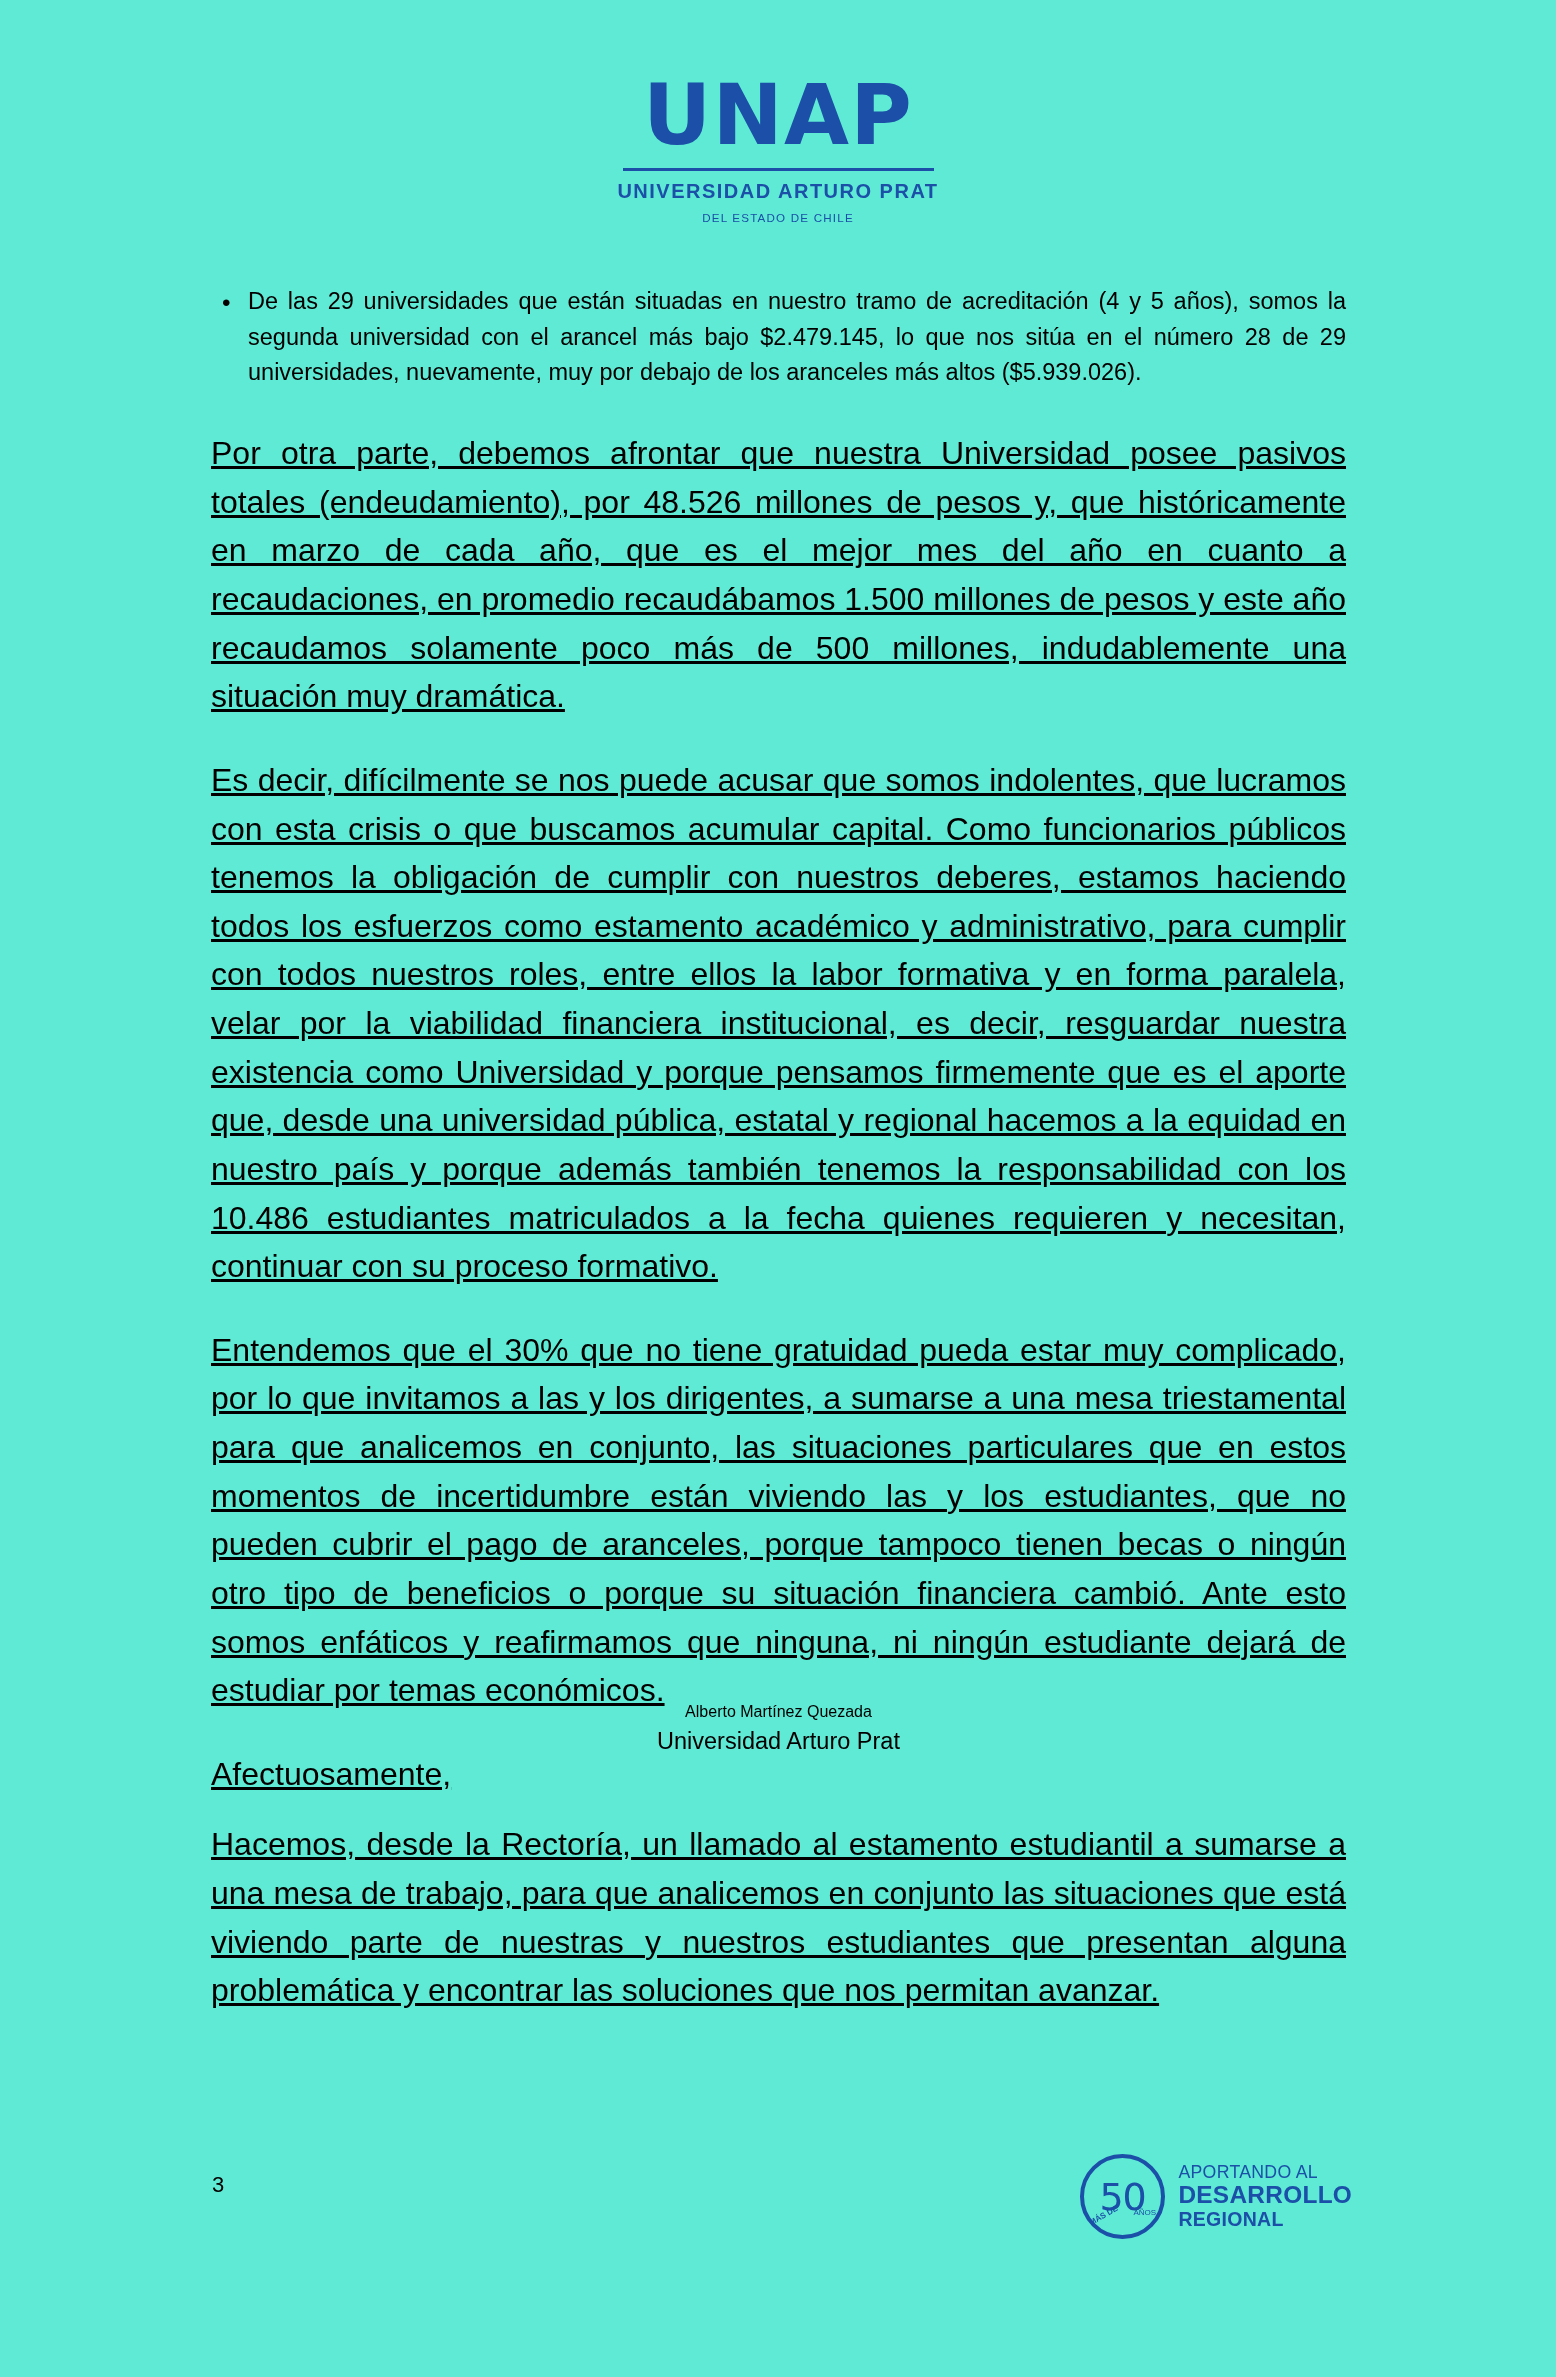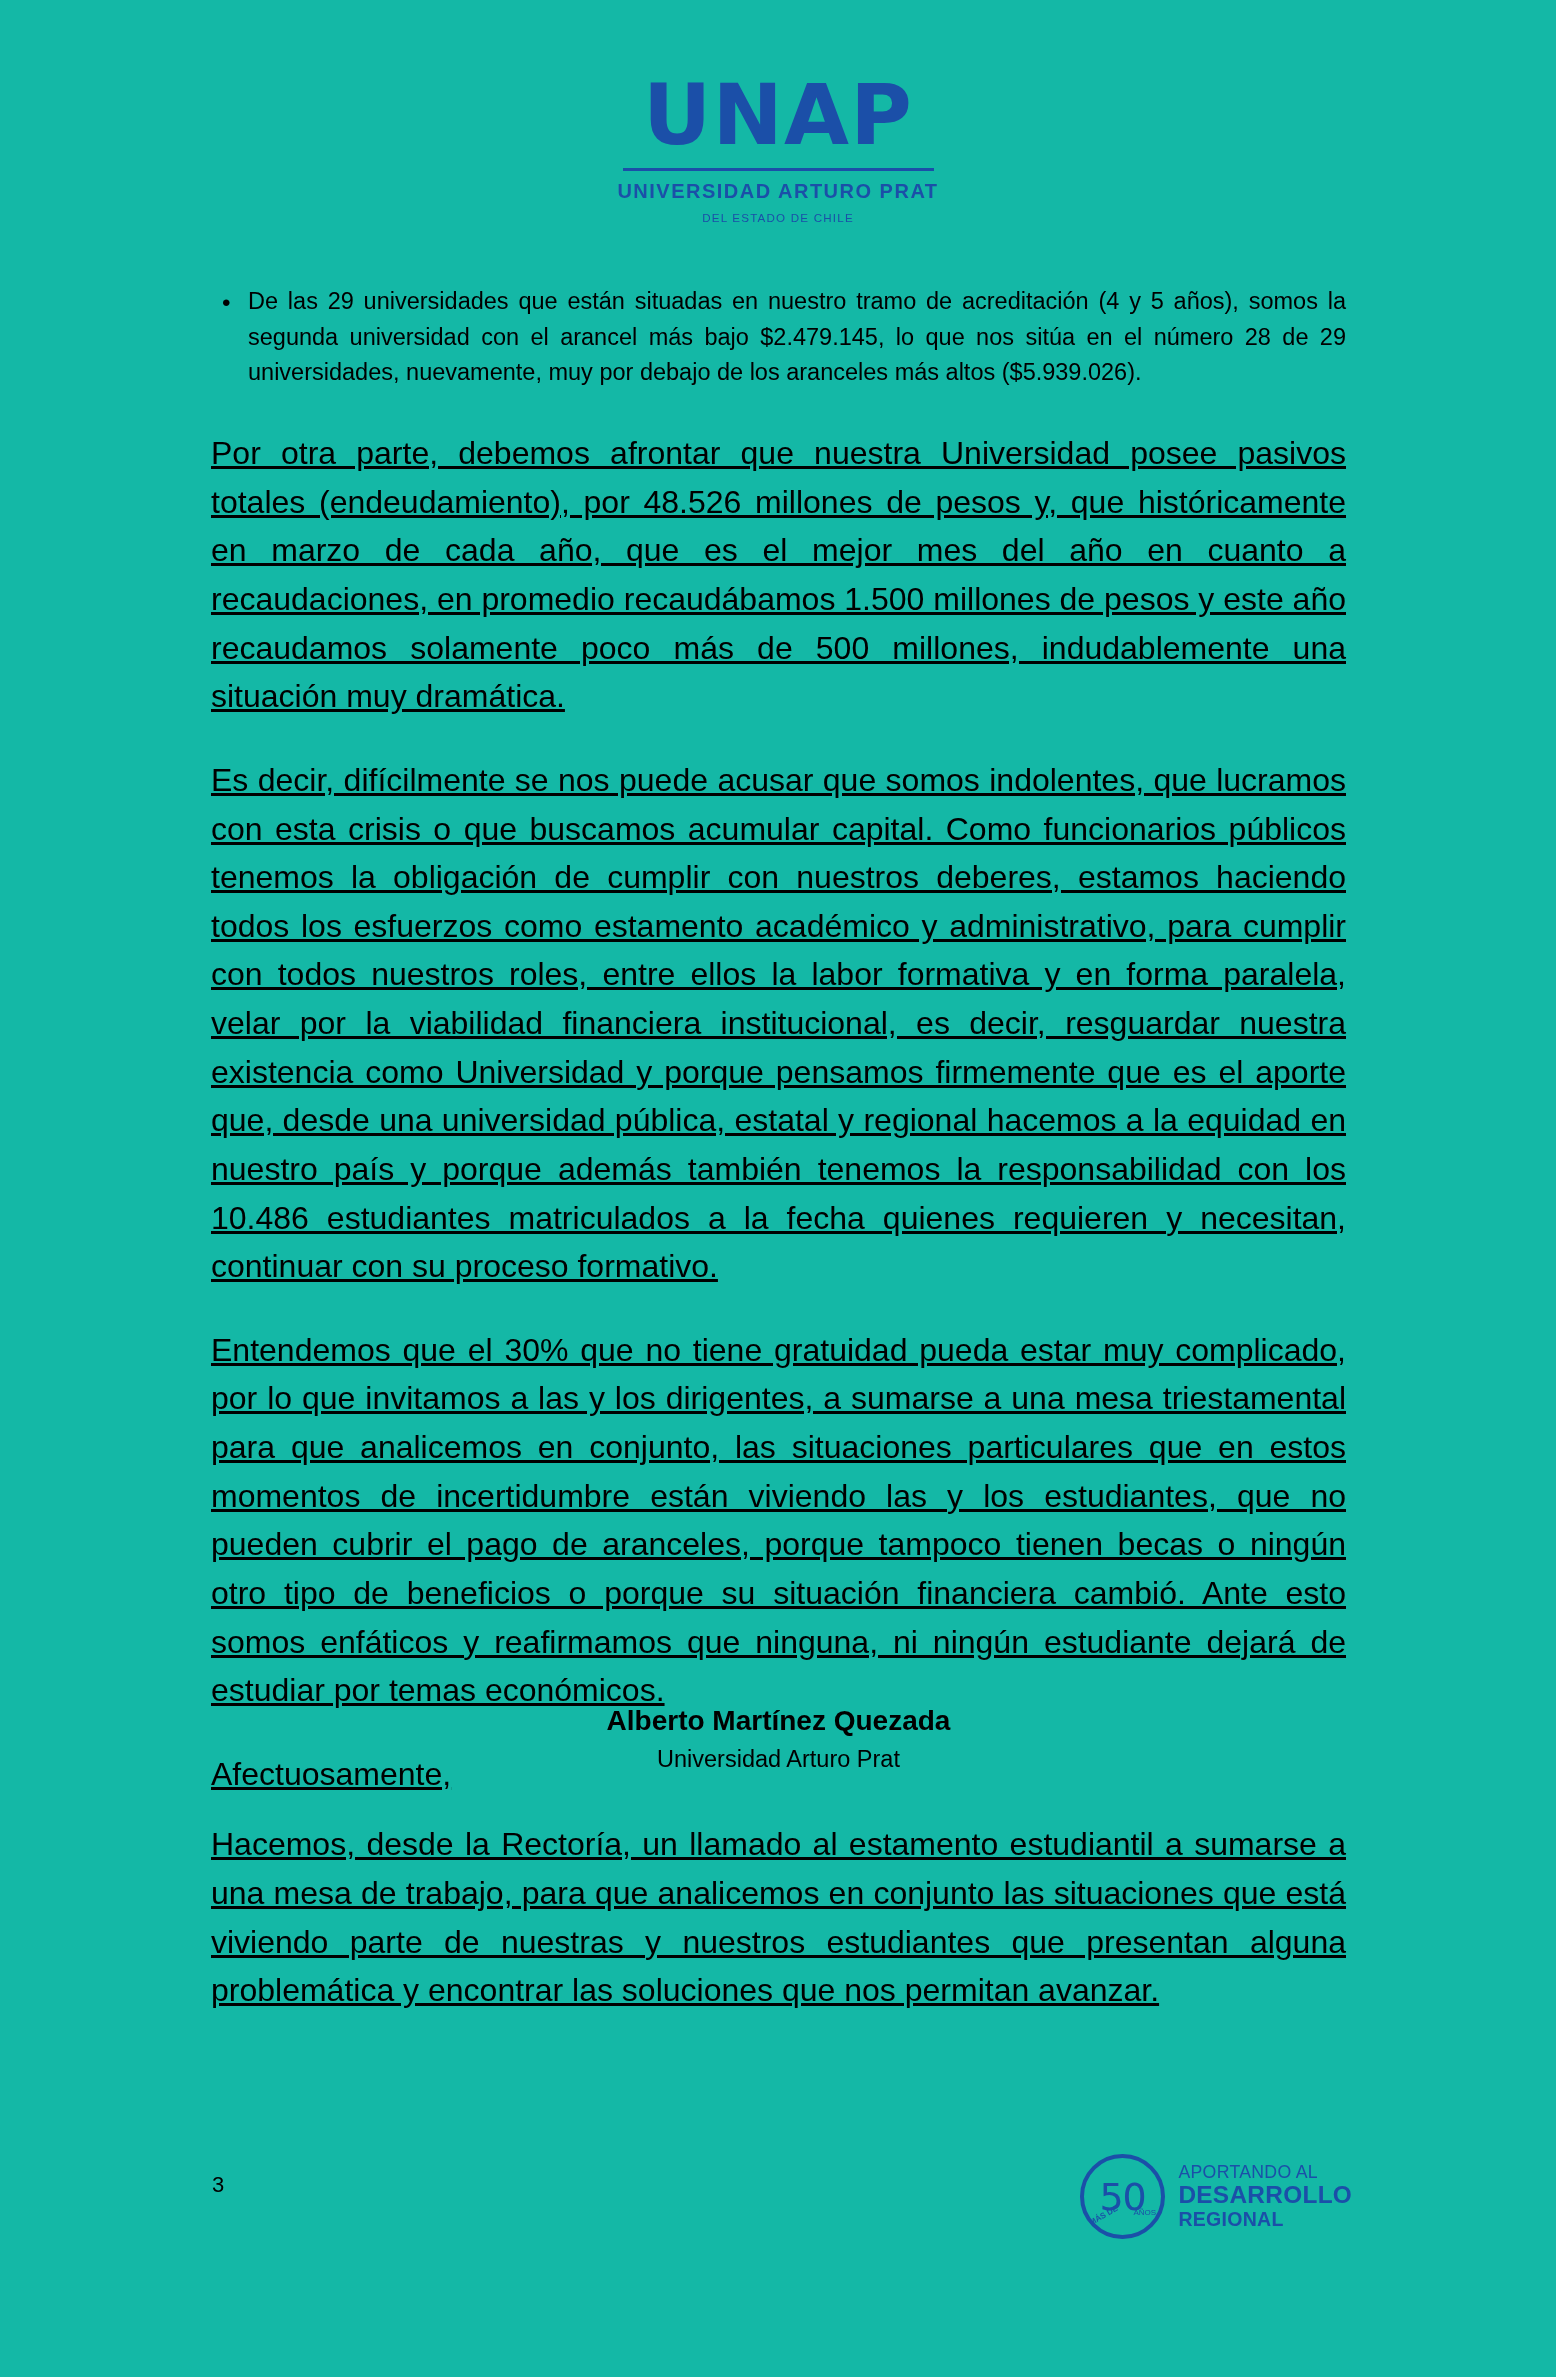--- a/index.html
+++ b/index.html
@@ -8,21 +8,21 @@
     background: #ffffff;
   }
   body {
     font-family: "Liberation Sans", sans-serif;
     color: #000000;
   }
   .page {
     width: 1556px;
     height: 2377px;
     position: relative;
-    background: #14b8a6;
+    background: #5eead4;
     box-sizing: border-box;
     overflow: hidden;
   }
 
   
   .header {
     position: absolute;
     top: 73px;
     left: 0;
     width: 1556px;
@@ -107,22 +107,22 @@
 
   
   .signature {
     position: absolute;
     top: 1700px;
     left: 211px;
     width: 1135px;
     text-align: center;
   }
   .sig-name {
-    font-size: 28px;
-    font-weight: 700;
+    font-size: 16px;
+    font-weight: 400;
     line-height: 1.5;
   }
   .sig-role {
     font-size: 23.5px;
     line-height: 1.5;
   }
   .sig-org {
     font-size: 23.5px;
     line-height: 1.5;
   }

